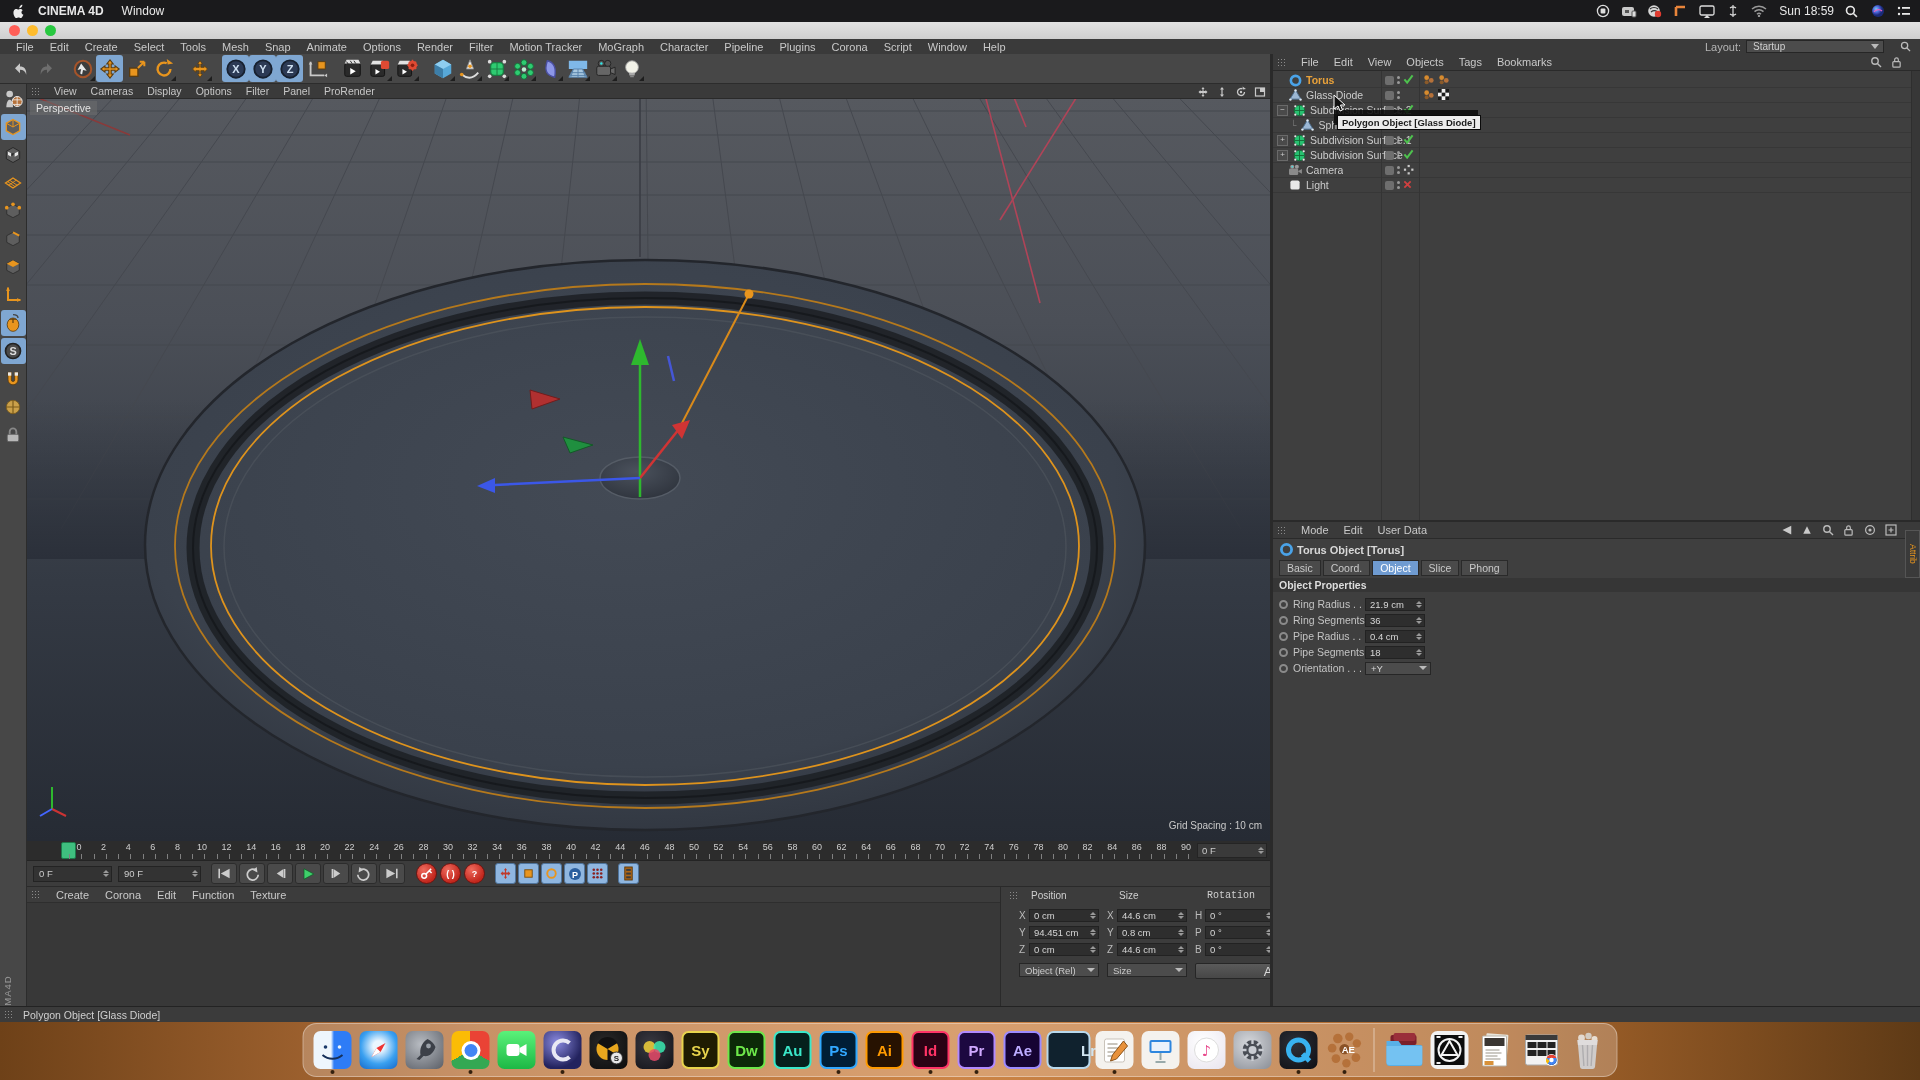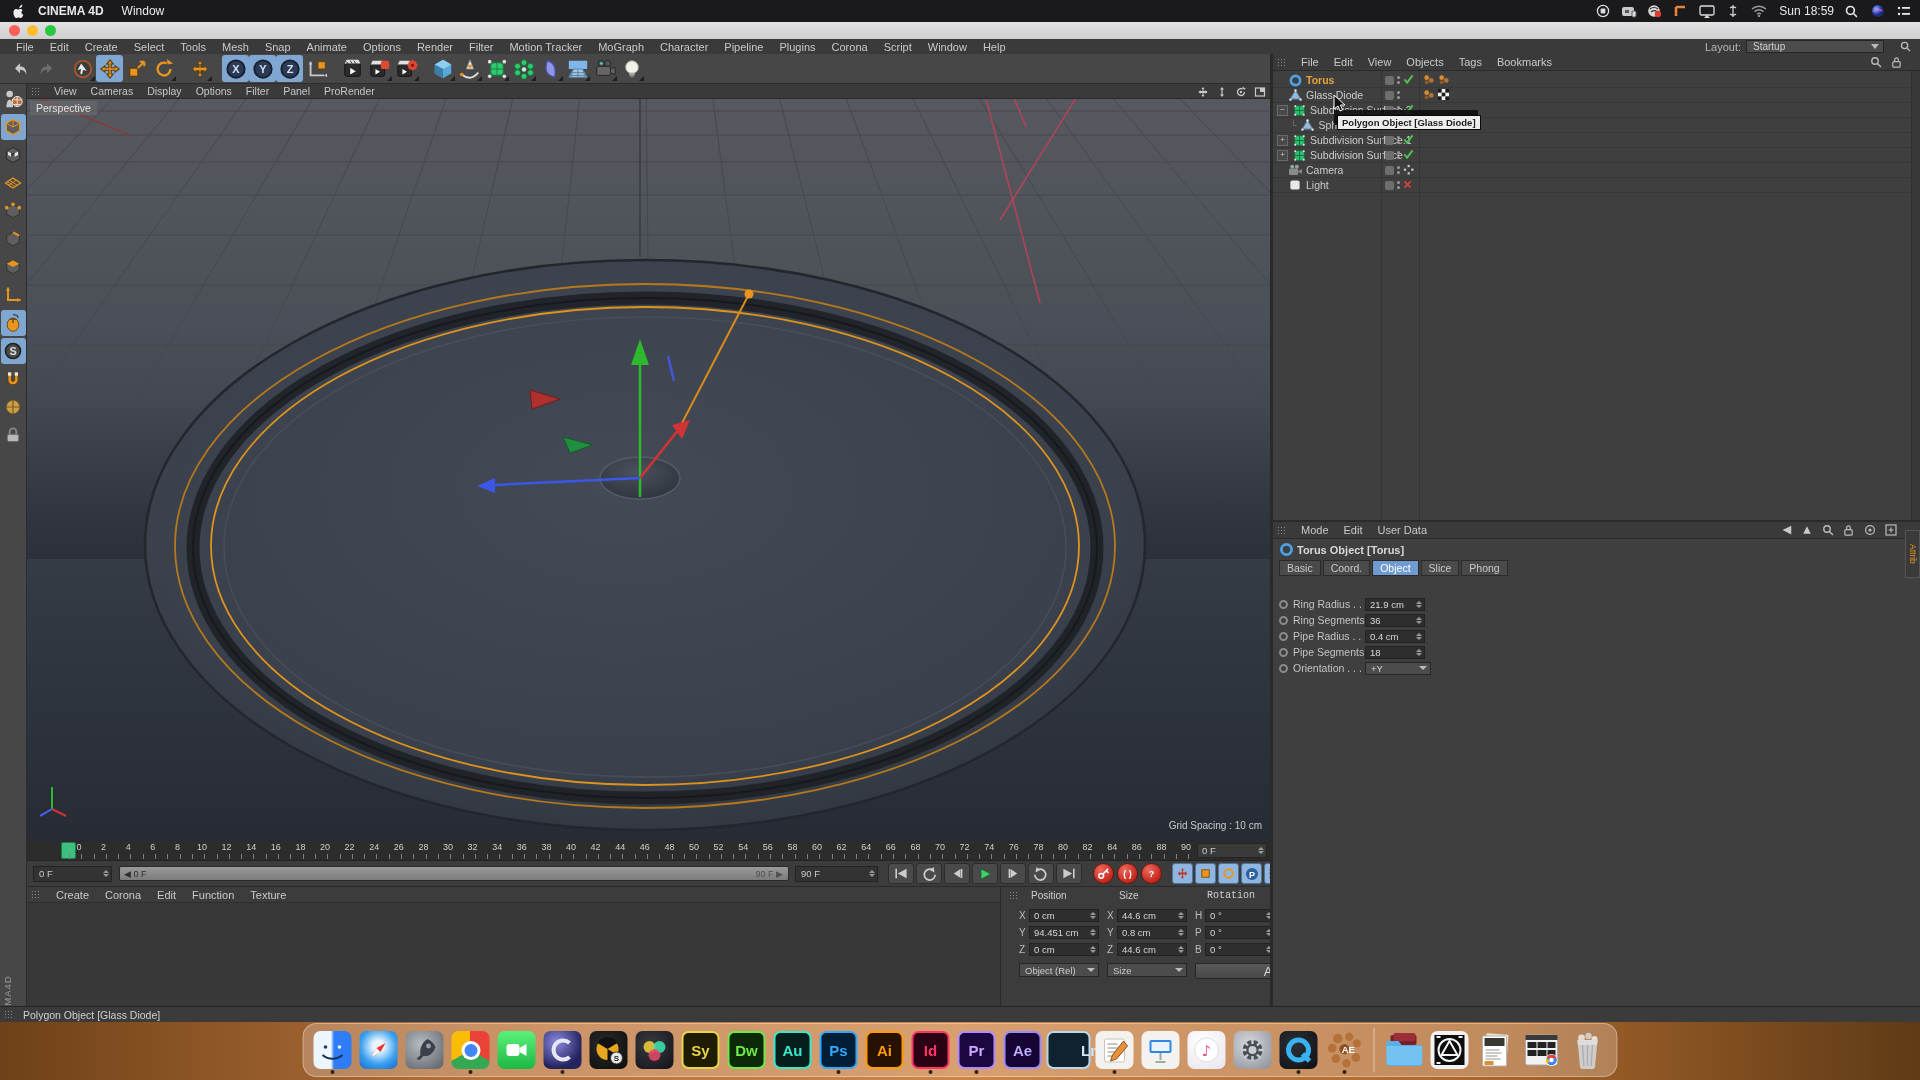--- a/index.html
+++ b/index.html
@@ -770,24 +770,20 @@
       </div>
     </div>
     <div class="transport">
       <span class="tfield">
         <span>0 F</span>
         <span class="stepper">
             <i class="up"></i>
             <i class="dn"></i>
           </span>
       </span>
-      <span class="slider">
-        <span class="lft">◀ 0 F</span>
-        <span class="rgt">90 F ▶</span>
-      </span>
       <span class="tfield" style="width:76px;">
         <span>90 F</span>
         <span class="stepper">
             <i class="up"></i>
             <i class="dn"></i>
           </span>
       </span>
       <span id="transbtns" style="display:flex;margin-left:8px;">
           <span class="pbtn">
             <svg width="16" height="13" viewBox="0 0 20 16">
@@ -1313,20 +1309,21 @@
       </span>
       <span style="margin-left:4px;">Torus Object [Torus]</span>
     </div>
     <div class="attabs" id="attabs">
         <span class="attab">Basic</span>
         <span class="attab">Coord.</span>
         <span class="attab on">Object</span>
         <span class="attab">Slice</span>
         <span class="attab">Phong</span>
       </div>
+    <div class="atsection">Object Properties</div>
     <div id="atprops">
         <div class="aprow" style="top: 74px;">
           <span class="bullet"></span>
           <span class="aplabel">Ring Radius . . .</span>
           <span class="apfield">
             <span>21.9 cm</span>
             <span class="stepper">
               <i class="up"></i>
               <i class="dn"></i>
             </span>

